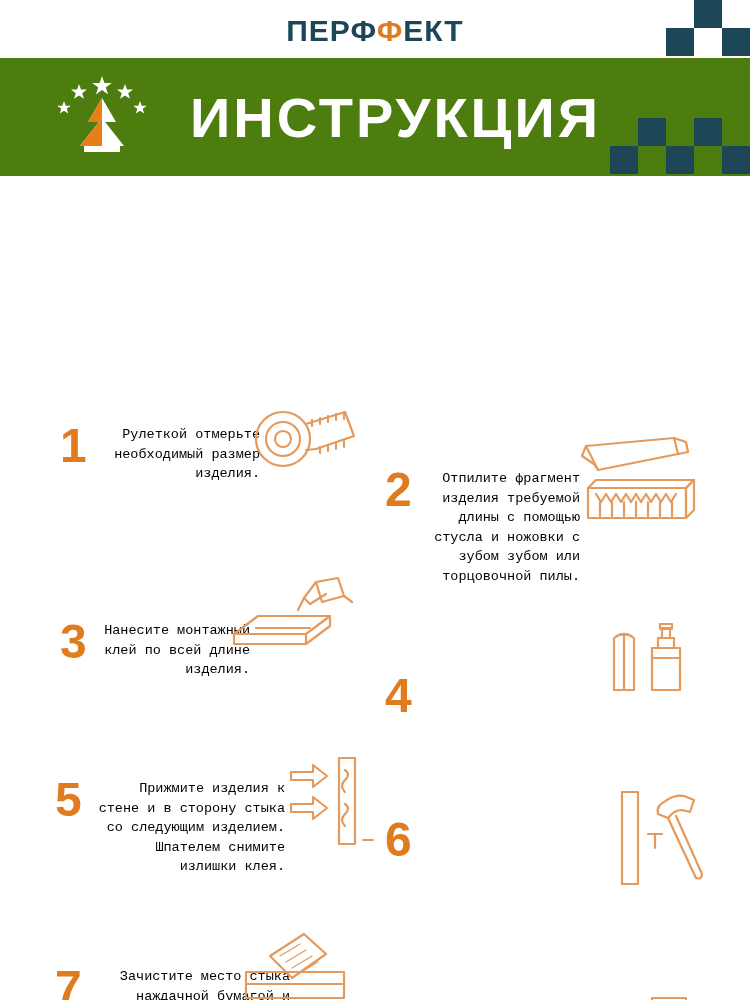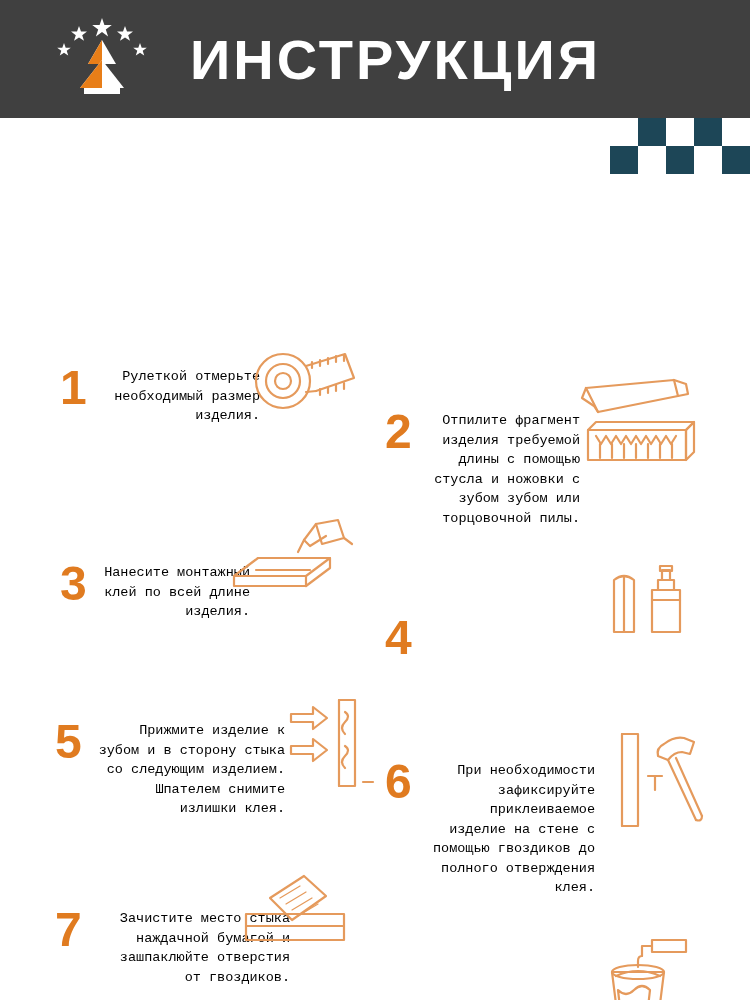--- a/index.html
+++ b/index.html
@@ -56,21 +56,21 @@
     top: 118px; right: 0;
     grid-template-columns: repeat(5, 28px);
     grid-template-rows: repeat(2, 28px);
     z-index: 5;
   }
 
   
   .headerband {
     position: relative;
     height: 118px;
-    background: #404040;
+    background: #4d7c0f;
     display: flex;
     align-items: center;
     overflow: visible;
   }
   .header-title {
     position: absolute;
     left: 190px;
     top: 50%;
     transform: translateY(-50%);
     color: #ffffff;
@@ -140,20 +140,34 @@
   #icon-7 { left: 240px; top: 750px; }
   #icon-8 { left: 600px; top: 810px; }
 
   .bottom-pad { height: 40px; }
 </style>
 </head>
 <body>
 
 <div class="page">
 
+  <div class="brandbar">
+    <div class="brand-logo">
+      <span>ПЕРФ</span><span class="accent">Ф</span><span>ЕКТ</span>
+    </div>
+
+    <div class="checker" id="checker-top">
+      <span class="cell empty"></span>
+        <span class="cell dark"></span>
+        <span class="cell empty"></span>
+      <span class="cell dark"></span>
+        <span class="cell empty"></span>
+        <span class="cell dark"></span>
+    </div>
+  </div>
 
   <div class="headerband">
     <div class="header-logo">
       <svg class="ico" width="100" height="86" viewBox="0 0 100 86" fill="none" xmlns="http://www.w3.org/2000/svg">
 
         <g fill="#ffffff">
           <polygon points="50,2 52.4,9 59.8,9 53.8,13.4 56.1,20.5 50,16.1 43.9,20.5 46.2,13.4 40.2,9 47.6,9"></polygon>
           <polygon points="27,10 29,15.6 35,15.6 30.2,19.2 32,24.8 27,21.4 22,24.8 23.8,19.2 19,15.6 25,15.6"></polygon>
           <polygon points="73,10 75,15.6 81,15.6 76.2,19.2 78,24.8 73,21.4 68,24.8 69.8,19.2 65,15.6 71,15.6"></polygon>
           <polygon points="12,27 13.7,31.8 18.8,31.8 14.7,34.8 16.2,39.6 12,36.7 7.8,39.6 9.3,34.8 5.2,31.8 10.3,31.8"></polygon>
@@ -253,39 +267,38 @@
         <path d="M52 42 h28 v42 h-28 z"></path>
         <path d="M58 42 v-10 h16 v10"></path>
         <path d="M62 32 v-10 h8 v10"></path>
         <path d="M60 18 h12 v5 h-12 z"></path>
         <path d="M52 52 h28"></path>
       </svg>
     </div>
 
     <div class="step" id="step-5">
       <div class="step-num">5</div>
-      <div class="step-text">Прижмите изделие к зубом и в сторону стыка со следующим изделием. Шпателем снимите излишки клея.</div>
+      <div class="step-text">Прижмите изделия к стене и в сторону стыка со следующим изделием. Шпателем снимите излишки клея.</div>
     </div>
     <div class="step-icon" id="icon-5">
       <svg class="ico" width="90" height="95" viewBox="0 0 90 95" fill="none" stroke="#e59a5c" stroke-width="2.2" stroke-linecap="round" stroke-linejoin="round">
 
         <path d="M6 18 h22 v-7 l14 11 l-14 11 v-7 h-22 z"></path>
         <path d="M6 50 h22 v-7 l14 11 l-14 11 v-7 h-22 z"></path>
 
         <path d="M54 4 v86"></path>
         <path d="M54 4 h16 v86 h-16"></path>
         <path d="M60 16 q6 4 0 10 q-6 6 0 12"></path>
         <path d="M60 50 q6 4 0 10 q-6 6 0 12"></path>
         <path d="M78 86 h10"></path>
       </svg>
     </div>
 
     <div class="step" id="step-6">
       <div class="step-num">6</div>
-      <div class="step-text">При необходимости зафиксируйте приклеиваемое изделие на стене с помощью гвоздиков до полного отверждения клея.</div>
     </div>
     <div class="step-icon" id="icon-6">
       <svg class="ico" width="100" height="105" viewBox="0 0 100 105" fill="none" stroke="#e59a5c" stroke-width="2.2" stroke-linecap="round" stroke-linejoin="round">
 
         <path d="M10 6 v92"></path>
         <path d="M10 6 h16 v92 h-16"></path>
 
         <path d="M52 16 q-8 4 -6 12 l10 4 q6 -8 14 -8 l8 2 l4 -12 l-10 -4 q-10 -2 -20 6 z"></path>
 
         <path d="M56 32 L84 92"></path>

